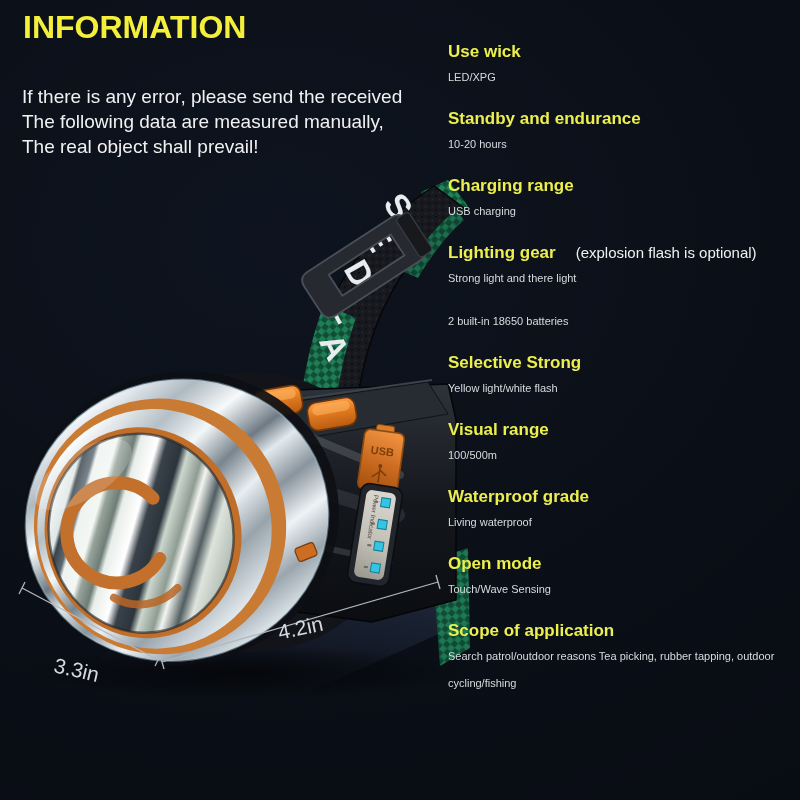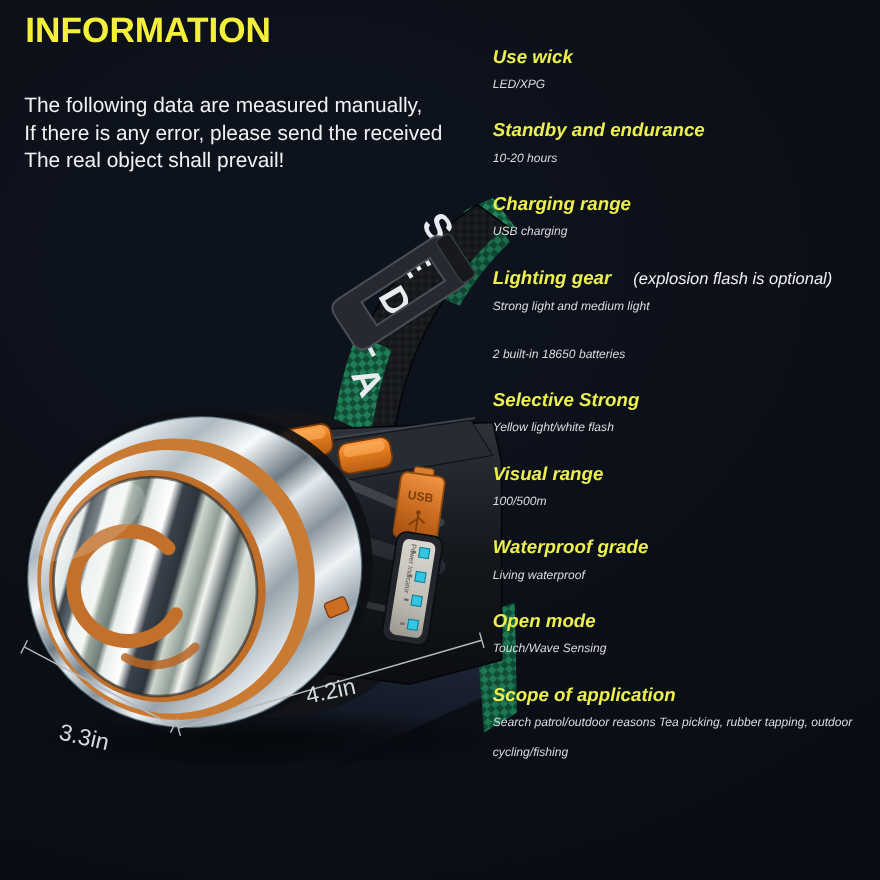--- a/index.html
+++ b/index.html
@@ -9,36 +9,36 @@
     font-family:"Liberation Sans", sans-serif;
   }
   .title{
     position:absolute;left:23px;top:9px;margin:0;
     font-size:32px;font-weight:800;letter-spacing:0px;color:#f3ef3b;
   }
   .disclaimer{position:absolute;left:22px;top:84px;color:#f0f1f2;font-size:19px;line-height:25px;}
   .disclaimer .line{white-space:nowrap;}
   .photo{position:absolute;left:0;top:180px;width:470px;height:545px;}
   .specs{position:absolute;left:448px;top:40px;width:342px;}
-  .spec-group{margin-bottom:16px;font-style:italic;}
+  .spec-group{margin-bottom:16px;}
   .spec-label{font-size:17px;font-weight:700;color:#ecef4d;line-height:24px;}
   .spec-note{font-weight:400;color:#eff0f1;font-size:15px;margin-left:20px;}
   .spec-value{font-size:11px;color:#d8dbde;line-height:27px;}
   svg text{font-family:"Liberation Sans", sans-serif;}
 </style>
 </head>
 <body>
 
 <div class="page">
 
   <h1 class="title">INFORMATION</h1>
 
   <div class="disclaimer">
+    <div class="line">If there is any error, please send the received</div>
     <div class="line">The following data are measured manually,</div>
-    <div class="line">If there is any error, please send the received</div>
     <div class="line">The real object shall prevail!</div>
   </div>
 
   <div class="photo">
     <svg width="470" height="545" viewBox="0 0 470 545">
       <defs>
         <linearGradient id="chromeA" gradientTransform="rotate(65 .5 .5)">
           <stop offset="0" stop-color="#f4f8fa"></stop>
             <stop offset=".15" stop-color="#aeb9c1"></stop>
           <stop offset=".28" stop-color="#f7fafb"></stop>
@@ -234,21 +234,21 @@
       <div class="spec-value">10-20 hours</div>
     </div>
     <div class="spec-group">
       <div class="spec-label"><span>Charging range</span></div>
       <div class="spec-value">USB charging</div>
     </div>
     <div class="spec-group">
       <div class="spec-label">
         <span>Lighting gear</span><span class="spec-note">(explosion flash is optional)</span>
       </div>
-      <div class="spec-value">Strong light and medium light</div>
+      <div class="spec-value">Strong light and there light</div>
     </div>
     <div class="spec-group">
       <div class="spec-value">2 built-in 18650 batteries</div>
     </div>
     <div class="spec-group">
       <div class="spec-label"><span>Selective Strong</span></div>
       <div class="spec-value">Yellow light/white flash</div>
     </div>
     <div class="spec-group">
       <div class="spec-label"><span>Visual range</span></div>

